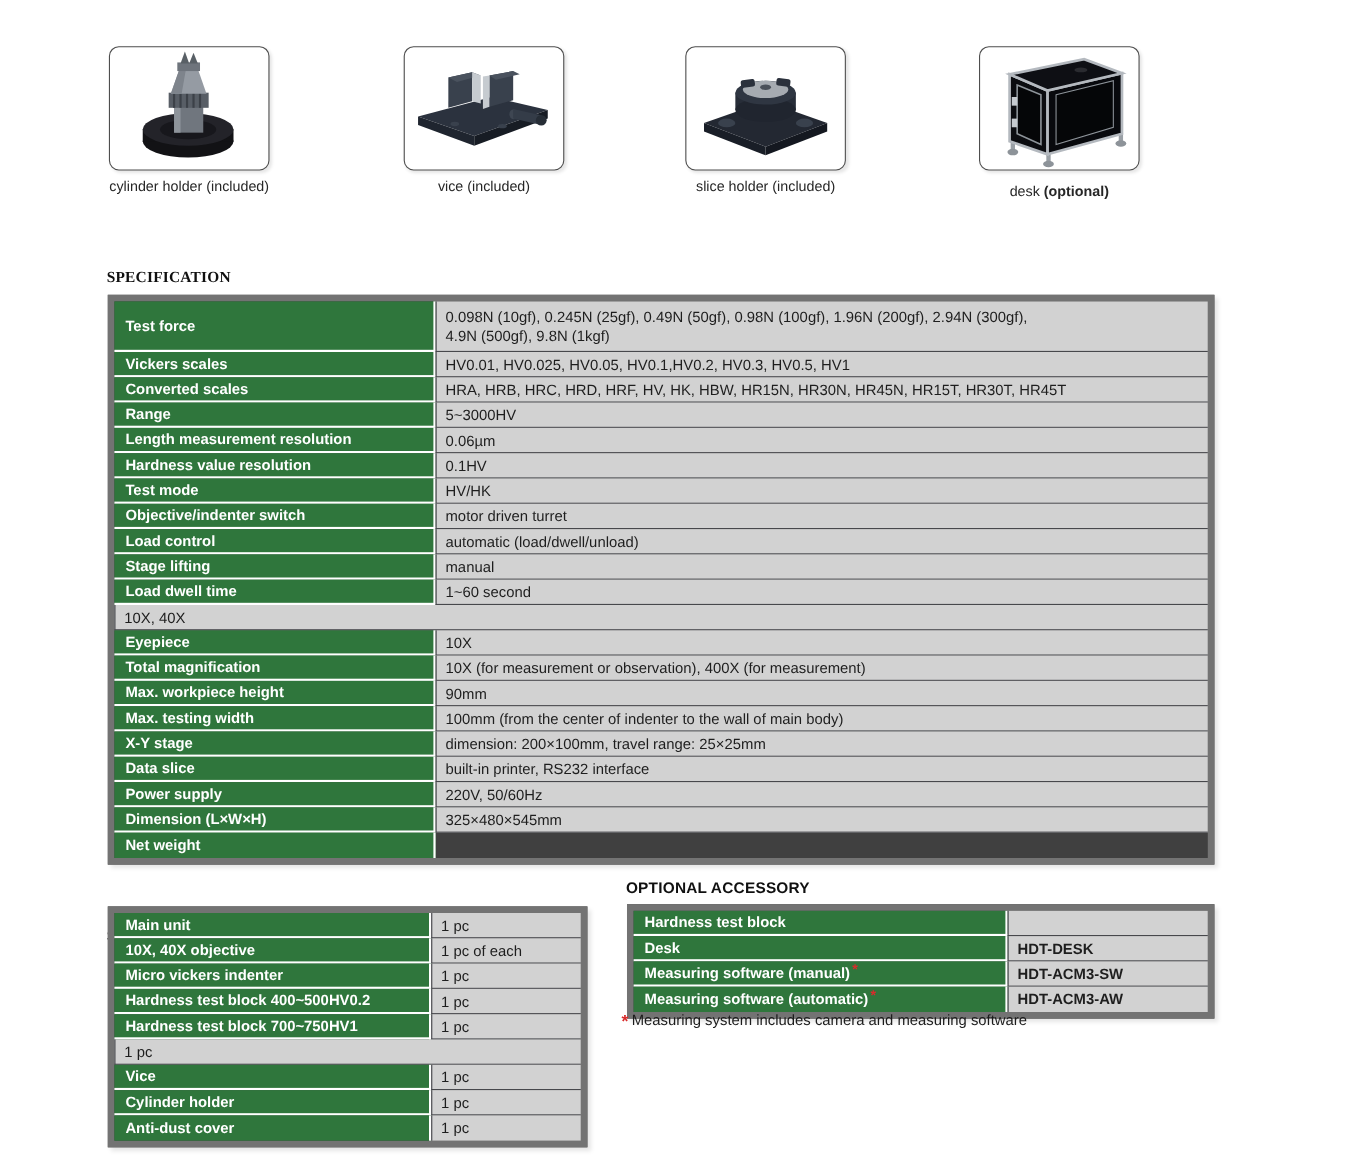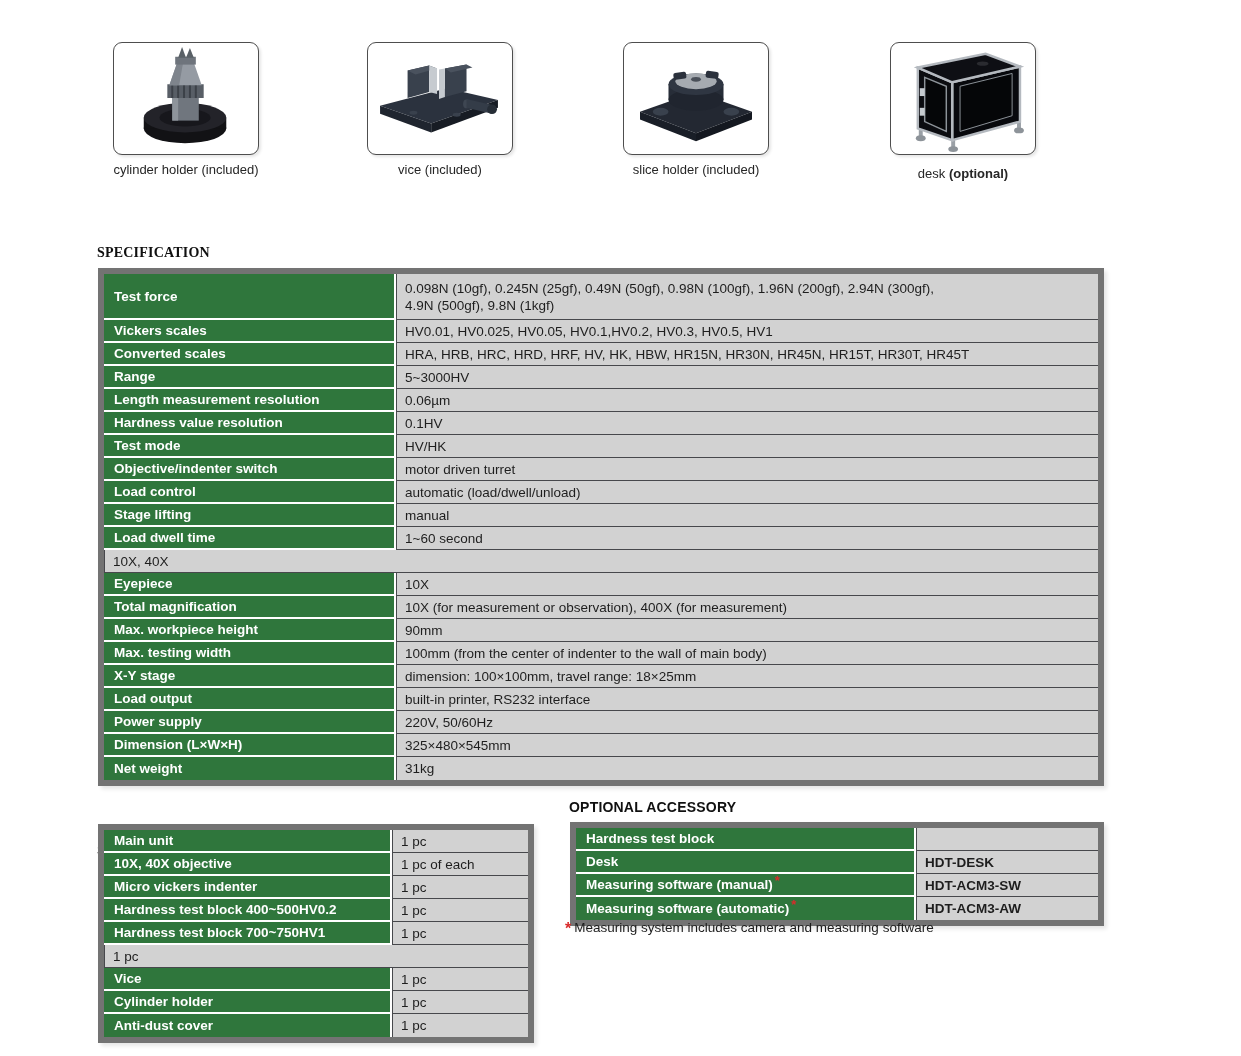--- a/index.html
+++ b/index.html
@@ -11,21 +11,21 @@
   
   .figure { position:absolute; top:42px; width:200px; }
   .figbox {
     width:146px; height:113px; margin:0 auto; background:#ffffff;
     border:1.5px solid #4e4e4e; border-radius:9px; overflow:hidden;
     box-shadow:2px 2px 3px rgba(0,0,0,.10); box-sizing:border-box;
   }
   .figbox svg { display:block; width:100%; height:100%; }
   .figcap { margin-top:7px; text-align:center; font-size:13px; color:#262626; }
   .figcap b { font-weight:bold; }
-  #fig-0 { left:86px; }
+  #fig-0 { left:72px; }
   #fig-1 { left:340px; }
   #fig-2 { left:596px; }
   #fig-3 { left:863px; }
   #fig-3 .figcap { margin-top:11px; }
 
   
   .h-title {
     position:absolute; font-size:14px; font-weight:bold; color:#101010;
     letter-spacing:.2px; white-space:nowrap;
   }
@@ -233,37 +233,36 @@
     <div class="row">
       <div class="lb">Max. workpiece height</div>
       <div class="vl">90mm</div>
     </div>
     <div class="row">
       <div class="lb">Max. testing width</div>
       <div class="vl">100mm (from the center of indenter to the wall of main body)</div>
     </div>
     <div class="row">
       <div class="lb">X-Y stage</div>
-      <div class="vl">dimension: 100×100mm, travel range: 18×25mm</div>
-    </div>
-    <div class="row">
-      <div class="lb">Load output</div>
+      <div class="vl">dimension: 200×100mm, travel range: 25×25mm</div>
+    </div>
+    <div class="row">
+      <div class="lb">Data slice</div>
       <div class="vl">built-in printer, RS232 interface</div>
     </div>
     <div class="row">
       <div class="lb">Power supply</div>
       <div class="vl">220V, 50/60Hz</div>
     </div>
     <div class="row">
       <div class="lb">Dimension (L×W×H)</div>
       <div class="vl">325×480×545mm</div>
     </div>
     <div class="row">
       <div class="lb">Net weight</div>
-      <div class="vl">31kg</div>
     </div>
   </div>
 
   <div class="h-title" id="delivery-title">STANDARD DELIVERY</div>
 
   <div class="tbl" id="delivery-table">
     <div class="row">
       <div class="lb">Main unit</div>
       <div class="vl">1 pc</div>
     </div>

